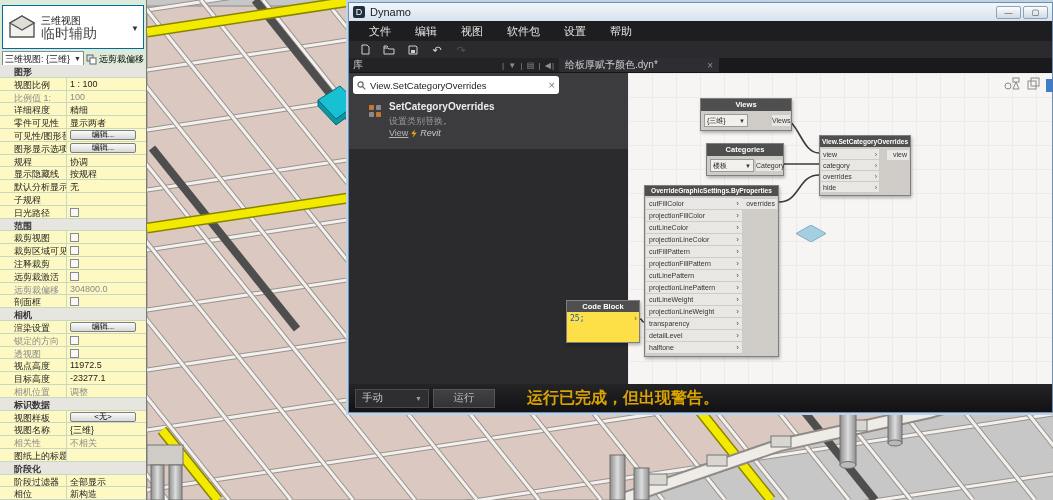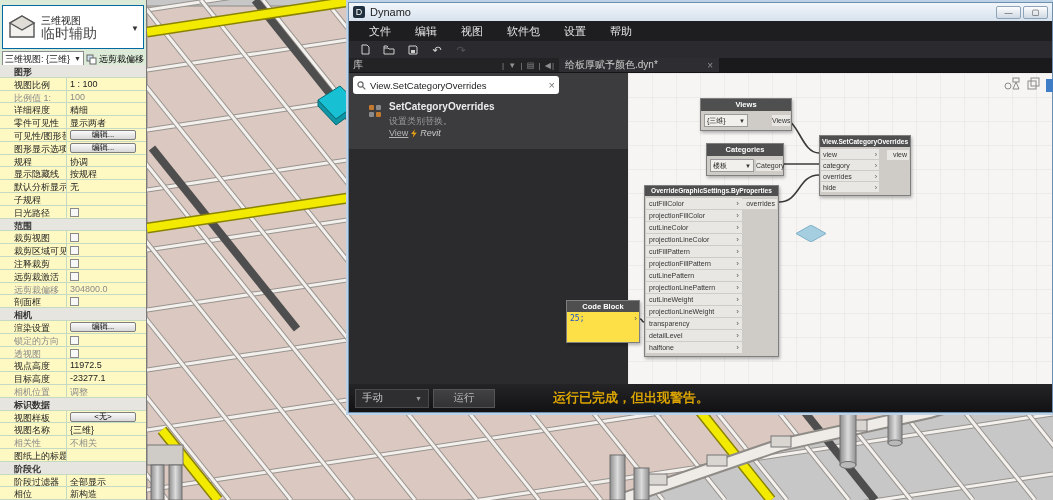--- a/index.html
+++ b/index.html
@@ -96,21 +96,21 @@
   .ndrop { background:#f2f0ec; border:1px solid #9a9a9a; color:#222; display:flex; align-items:center; padding:0 2px; }
   .ndrop .arr { margin-left:auto; font-size:6px; color:#333; }
   .cb-code { color:#1b52c4; font-family:"DejaVu Sans Mono",monospace; }
   .diamond { position:absolute; left:168px; top:152px; z-index:1; }
   .runbar { height:28px; background:linear-gradient(#242427,#121214); display:flex; align-items:center; padding:0 6px; gap:4px; }
   .mode-combo { width:74px; height:19px; background:#2e2e31; border:1px solid #4a4a4e; color:#c8c8c8;
                 font-size:10.5px; display:flex; align-items:center; padding:0 6px; }
   .mode-combo .arr { margin-left:auto; font-size:7px; color:#999; }
   .run-btn { width:62px; height:19px; background:linear-gradient(#414144,#333336); border:1px solid #555;
              color:#bdbdbd; font-size:10.5px; }
-  .run-status { margin-left:54px; color:#dba400; font-size:13px; font-weight:bold; }
+  .run-status { margin-left:28px; color:#dba400; font-size:16px; font-weight:bold; }
 </style>
 </head>
 <body>
 
 <svg id="scene" viewBox="0 0 906 500" preserveAspectRatio="none">
   <defs>
     <linearGradient id="pileGrad" x1="0" y1="0" x2="1" y2="0">
       <stop offset="0" stop-color="#8e8e8e"></stop>
         <stop offset="0.5" stop-color="#dcdcdc"></stop>
         <stop offset="1" stop-color="#8f8f8f"></stop>

